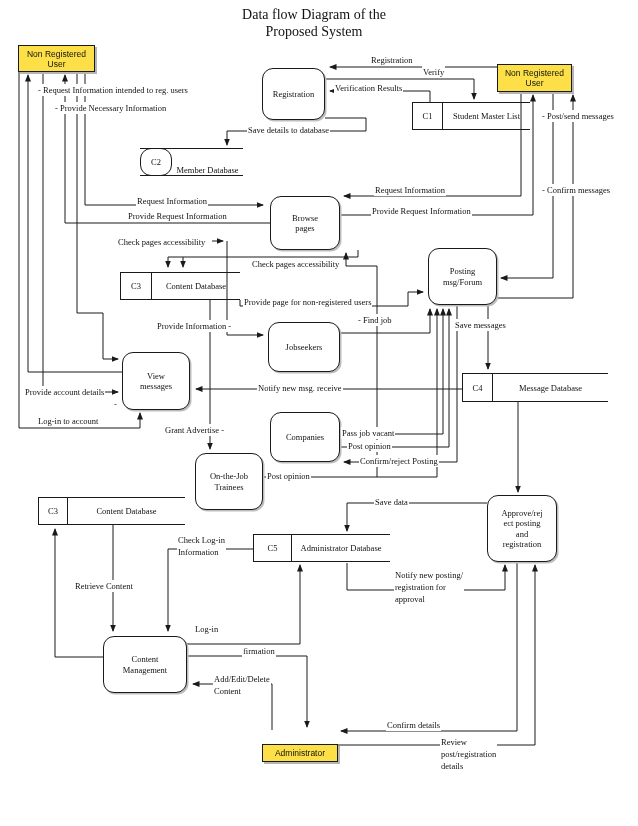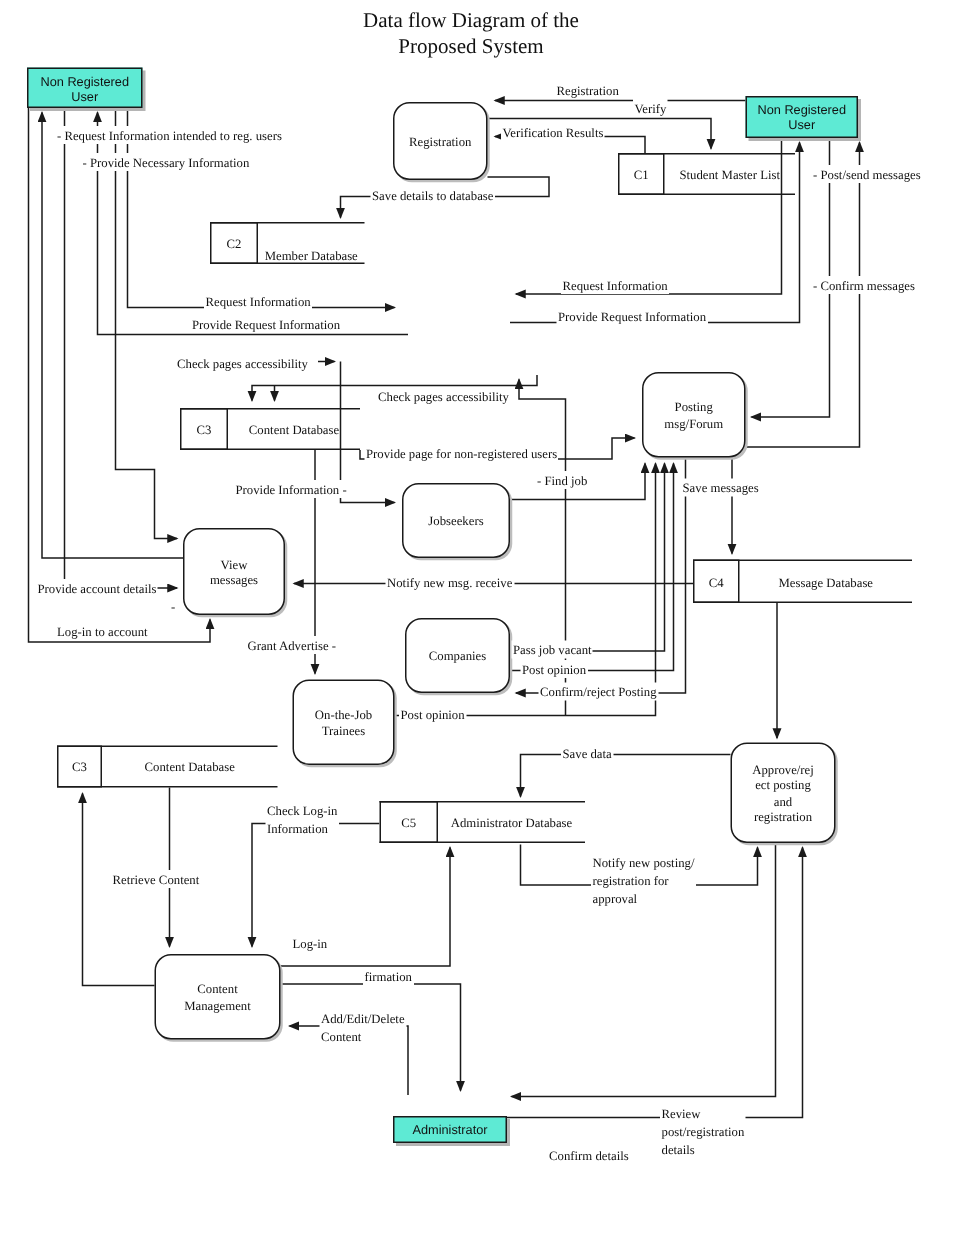--- a/index.html
+++ b/index.html
@@ -6,21 +6,21 @@
   #canvas{position:relative;width:638px;height:826px;background:#ffffff;overflow:hidden;
           font-family:"Liberation Serif", serif;color:#111;}
   #page-title{position:absolute;left:164px;top:6px;width:300px;text-align:center;
               font-family:"Liberation Serif", serif;font-weight:normal;font-size:14px;line-height:17px;}
   #edges-svg{position:absolute;left:0;top:0;z-index:1;}
   #edges-svg polyline{fill:none;stroke:#1a1a1a;stroke-width:1;}
   .process{position:absolute;z-index:2;background:#fff;border:1.2px solid #1a1a1a;border-radius:11px;
            display:flex;flex-direction:column;align-items:center;justify-content:center;
            font-size:8.5px;line-height:10.5px;text-align:center;
            box-shadow:1.5px 1.5px 0 #bdbdbd;}
-  .entity{position:absolute;z-index:2;background:#5eead4;border:1px solid #1a1a1a;
+  .entity{position:absolute;z-index:2;background:#fde047;border:1px solid #1a1a1a;
           display:flex;flex-direction:column;align-items:center;justify-content:center;
           font-family:"Liberation Sans", sans-serif;font-size:8.5px;line-height:10px;text-align:center;
           box-shadow:2px 2px 0 #b5b5b5;}
   .datastore{position:absolute;z-index:2;}
   .ds-cell{position:absolute;left:0;top:0;background:#fff;border:1px solid #1a1a1a;
            display:flex;align-items:center;justify-content:center;font-size:8.5px;}
   .ds-line{position:absolute;left:0;height:1px;background:#1a1a1a;}
   .ds-label{position:absolute;display:flex;align-items:center;justify-content:center;
             font-size:8.5px;white-space:nowrap;}
   .elabel{position:absolute;z-index:3;font-size:8.5px;line-height:12px;white-space:nowrap;
@@ -76,20 +76,24 @@
       <polyline points="187,656 307,656 307,727" marker-end="url(#arr)"></polyline>
       <polyline points="272,730 272,684 193,684" marker-end="url(#arr)"></polyline>
       <polyline points="517,562 517,731 341,731" marker-end="url(#arr)"></polyline>
       <polyline points="338,745 535,745 535,565" marker-end="url(#arr)"></polyline>
       <polyline points="487,503 347,503 347,531" marker-end="url(#arr)"></polyline>
       <polyline points="347,563 347,590 505,590 505,565" marker-end="url(#arr)"></polyline>
     </svg>
 <div class="process" style="left: 262px; top: 68px; width: 61px; height: 50px;">
       <div>Registration</div>
     </div>
+    <div class="process" style="left: 270px; top: 196px; width: 68px; height: 52px;">
+      <div>Browse</div>
+      <div>pages</div>
+    </div>
     <div class="process" style="left: 428px; top: 248px; width: 67px; height: 55px;">
       <div>Posting</div>
       <div>msg/Forum</div>
     </div>
     <div class="process" style="left: 268px; top: 322px; width: 70px; height: 48px;">
       <div>Jobseekers</div>
     </div>
     <div class="process" style="left: 122px; top: 352px; width: 66px; height: 56px;">
       <div>View</div>
       <div>messages</div>
@@ -122,21 +126,21 @@
     <div class="entity" style="left: 262px; top: 744px; width: 74px; height: 16px;">
       <div>Administrator</div>
     </div>
     <div class="datastore" style="left: 412px; top: 102px; width: 118px; height: 28px;">
       <div class="ds-cell" style="width: 29px; height: 26px;">C1</div>
       <div class="ds-line" style="top: 0px; width: 118px;"></div>
       <div class="ds-line" style="top: 27px; width: 118px;"></div>
       <div class="ds-label" style="left: 31px; top: 0px; width: 87px; height: 28px;">Student Master List</div>
     </div>
     <div class="datastore" style="left: 140px; top: 148px; width: 103px; height: 28px;">
-      <div class="ds-cell" style="width: 30px; height: 26px;">C2</div>
+      <div class="ds-cell" style="width: 30px; height: 26px; border-radius: 11px;">C2</div>
       <div class="ds-line" style="top: 0px; width: 103px;"></div>
       <div class="ds-line" style="top: 27px; width: 103px;"></div>
       <div class="ds-label" style="left: 32px; top: 0px; width: 71px; height: 44px;">Member Database</div>
     </div>
     <div class="datastore" style="left: 120px; top: 272px; width: 120px; height: 28px;">
       <div class="ds-cell" style="width: 30px; height: 26px;">C3</div>
       <div class="ds-line" style="top: 0px; width: 120px;"></div>
       <div class="ds-line" style="top: 27px; width: 120px;"></div>
       <div class="ds-label" style="left: 32px; top: 0px; width: 88px; height: 28px;">Content Database</div>
     </div>
@@ -257,21 +261,21 @@
     <div class="elabel" style="left: 194px; top: 623px;">
       <div>Log-in</div>
     </div>
     <div class="elabel" style="left: 242px; top: 645px;">
       <div>firmation</div>
     </div>
     <div class="elabel" style="left: 197px; top: 673px; margin-left: 16px;">
       <div>Add/Edit/Delete</div>
       <div>Content</div>
     </div>
-    <div class="elabel" style="left: 365px; top: 719px; margin-top: 45px;">
+    <div class="elabel" style="left: 386px; top: 719px;">
       <div>Confirm details</div>
     </div>
     <div class="elabel" style="left: 440px; top: 736px;">
       <div>Review</div>
       <div>post/registration</div>
       <div>details</div>
     </div>
   </div>
 
 </body></html>

